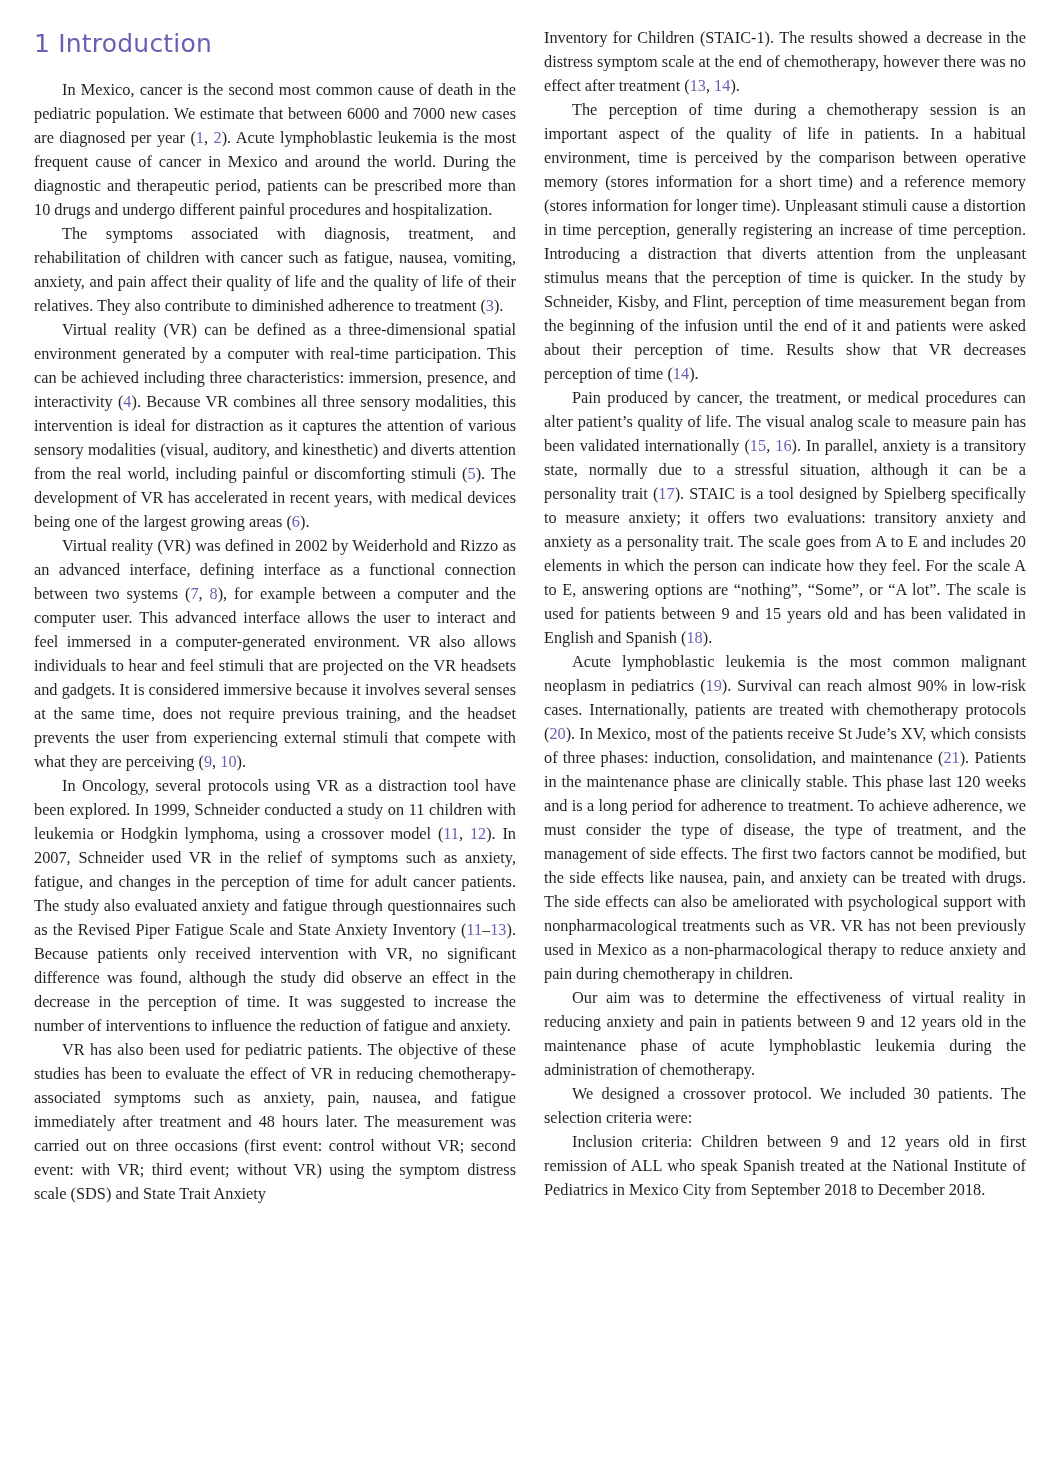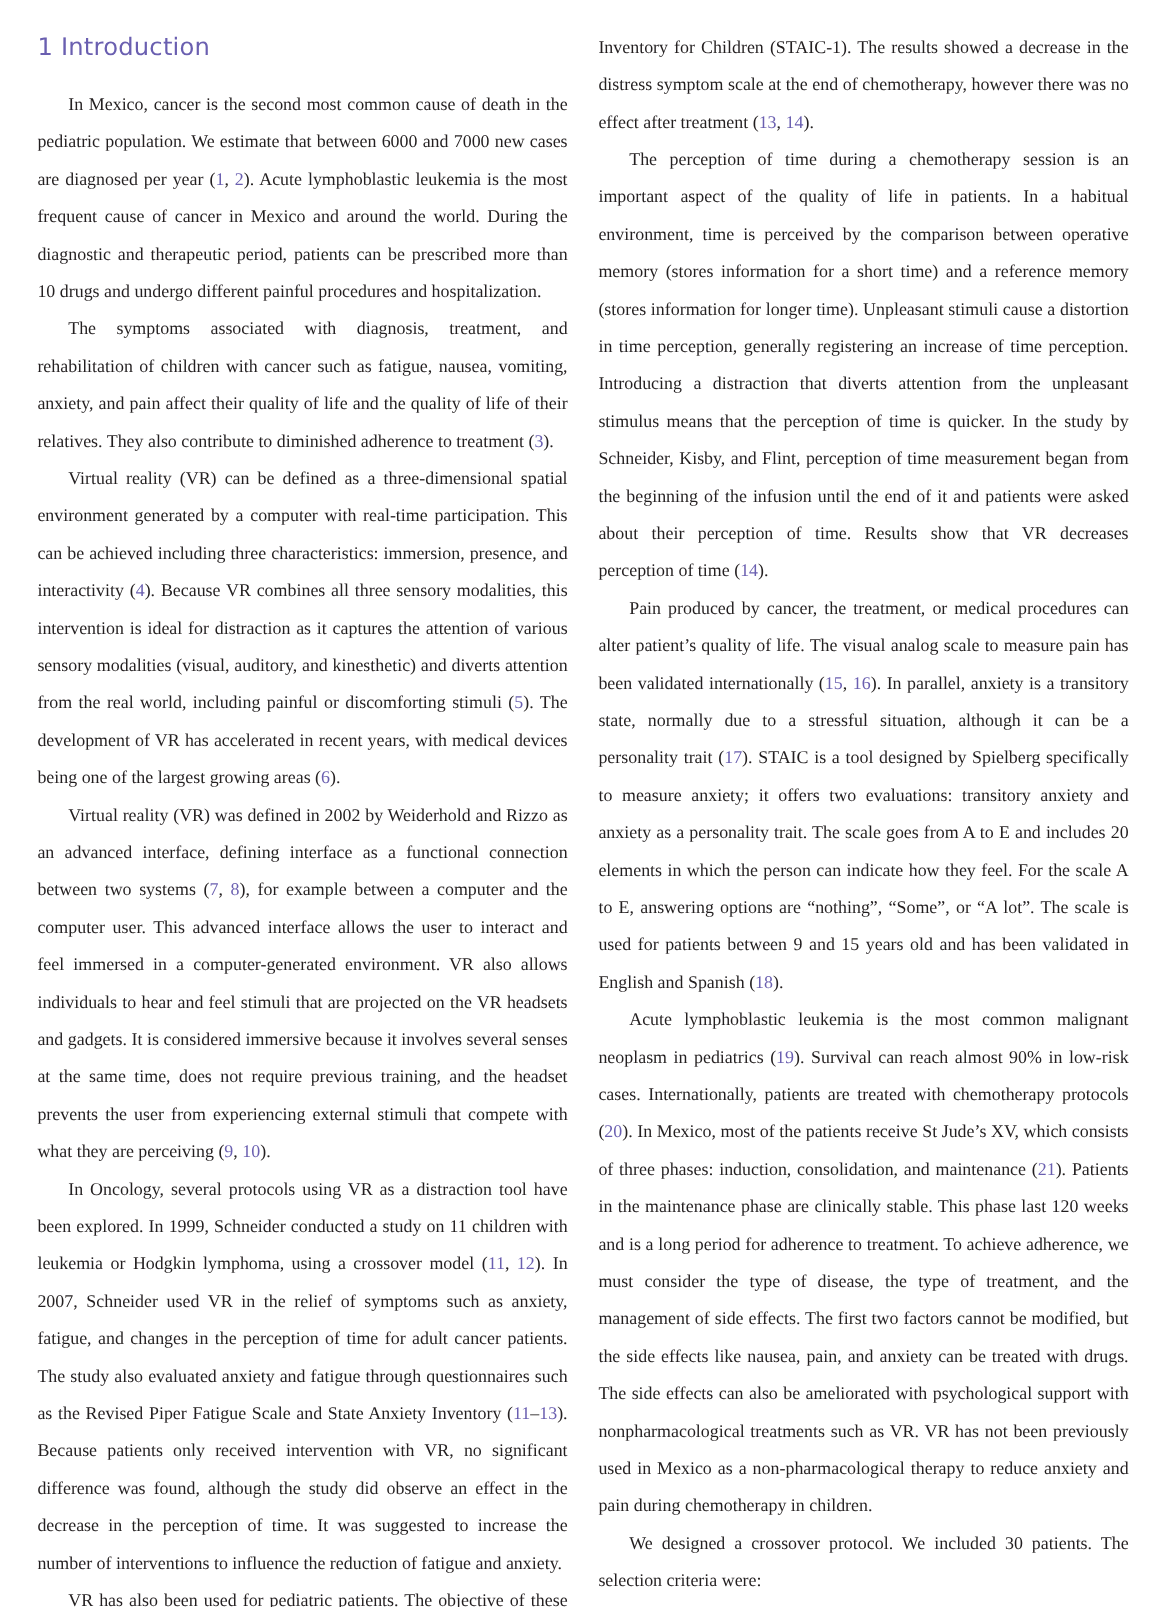--- a/index.html
+++ b/index.html
@@ -5,31 +5,31 @@
   html, body { margin: 0; padding: 0; background: #ffffff; }
   body { width: 1056px; height: 1461px; position: relative; overflow: hidden; }
   .page { position: absolute; left: 34px; top: 26px; width: 992px; }
   .col { position: absolute; top: 0; width: 482px; }
   .col.left { left: 0; }
   .col.right { left: 510px; }
   h2 {
     font-family: "DejaVu Sans", sans-serif;
     font-weight: normal;
     color: #6a5fb0;
-    font-size: 22px;
+    font-size: 25px;
     margin: 0;
     line-height: 36px;
     letter-spacing: 0.2px;
   }
   h2.intro { margin-bottom: 16px; }
   h2.methods { margin-top: 41px; margin-bottom: 16px; }
   p {
     font-family: "Liberation Serif", serif;
     font-size: 16.3px;
-    line-height: 34px;
+    line-height: 24px;
     color: #231f20;
     margin: 0;
     text-align: justify;
     text-indent: 28px;
     hyphens: none;
   }
   p.noindent { text-indent: 0; }
   .cite { color: #6a5fb0; }
 </style>
 </head>
@@ -47,18 +47,20 @@
         <p>VR has also been used for pediatric patients. The objective of these studies has been to evaluate the effect of VR in reducing chemotherapy-associated symptoms such as anxiety, pain, nausea, and fatigue immediately after treatment and 48 hours later. The measurement was carried out on three occasions (first event: control without VR; second event: with VR; third event; without VR) using the symptom distress scale (SDS) and State Trait Anxiety</p>
       </div>
   </div>
 
   <div class="col right">
     <div>
         <p class="noindent">Inventory for Children (STAIC-1). The results showed a decrease in the distress symptom scale at the end of chemotherapy, however there was no effect after treatment (<span class="cite">13</span>, <span class="cite">14</span>).</p>
         <p>The perception of time during a chemotherapy session is an important aspect of the quality of life in patients. In a habitual environment, time is perceived by the comparison between operative memory (stores information for a short time) and a reference memory (stores information for longer time). Unpleasant stimuli cause a distortion in time perception, generally registering an increase of time perception. Introducing a distraction that diverts attention from the unpleasant stimulus means that the perception of time is quicker. In the study by Schneider, Kisby, and Flint, perception of time measurement began from the beginning of the infusion until the end of it and patients were asked about their perception of time. Results show that VR decreases perception of time (<span class="cite">14</span>).</p>
         <p>Pain produced by cancer, the treatment, or medical procedures can alter patient’s quality of life. The visual analog scale to measure pain has been validated internationally (<span class="cite">15</span>, <span class="cite">16</span>). In parallel, anxiety is a transitory state, normally due to a stressful situation, although it can be a personality trait (<span class="cite">17</span>). STAIC is a tool designed by Spielberg specifically to measure anxiety; it offers two evaluations: transitory anxiety and anxiety as a personality trait. The scale goes from A to E and includes 20 elements in which the person can indicate how they feel. For the scale A to E, answering options are “nothing”, “Some”, or “A lot”. The scale is used for patients between 9 and 15 years old and has been validated in English and Spanish (<span class="cite">18</span>).</p>
         <p>Acute lymphoblastic leukemia is the most common malignant neoplasm in pediatrics (<span class="cite">19</span>). Survival can reach almost 90% in low-risk cases. Internationally, patients are treated with chemotherapy protocols (<span class="cite">20</span>). In Mexico, most of the patients receive St Jude’s XV, which consists of three phases: induction, consolidation, and maintenance (<span class="cite">21</span>). Patients in the maintenance phase are clinically stable. This phase last 120 weeks and is a long period for adherence to treatment. To achieve adherence, we must consider the type of disease, the type of treatment, and the management of side effects. The first two factors cannot be modified, but the side effects like nausea, pain, and anxiety can be treated with drugs. The side effects can also be ameliorated with psychological support with nonpharmacological treatments such as VR. VR has not been previously used in Mexico as a non-pharmacological therapy to reduce anxiety and pain during chemotherapy in children.</p>
+        <p>Our aim was to determine the effectiveness of virtual reality in reducing anxiety and pain in patients between 9 and 12 years old in the maintenance phase of acute lymphoblastic leukemia during the administration of chemotherapy.</p>
       </div>
     <div>
         <p>We designed a crossover protocol. We included 30 patients. The selection criteria were:</p>
+        <p>Inclusion criteria: Children between 9 and 12 years old in first remission of ALL who speak Spanish treated at the National Institute of Pediatrics in Mexico City from September 2018 to December 2018.</p>
       </div>
   </div>
 </div>
 
 </body></html>

